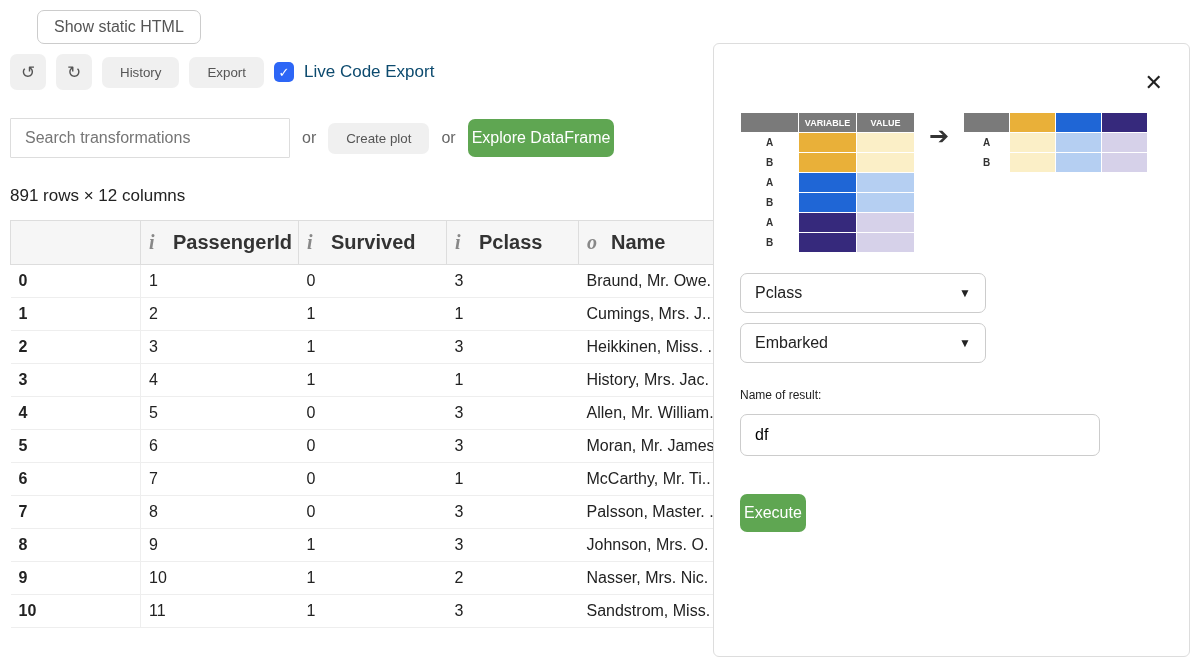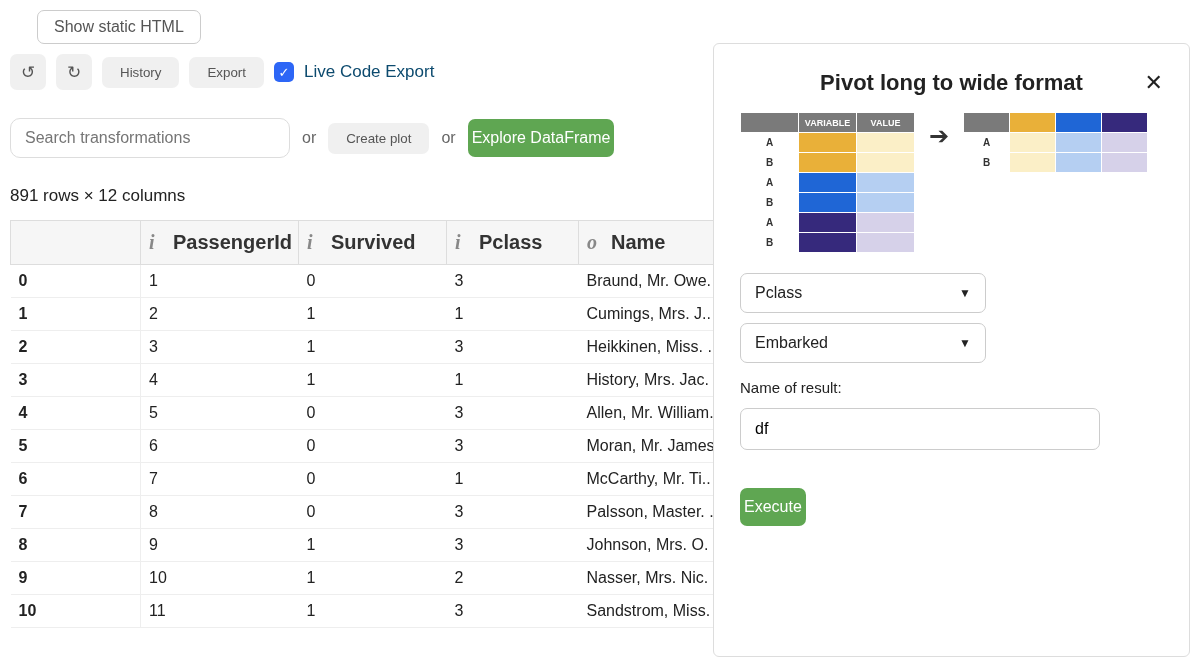--- a/index.html
+++ b/index.html
@@ -55,21 +55,21 @@
       width: 20px; height: 20px;
       border-radius: 5px;
       background: #2d66f6;
       display: inline-flex; align-items: center; justify-content: center;
       color: #fff; font-size: 13px;
     }
     .live-label { font-size: 17px; color: #0c4a6e; }
     .row3 { display: flex; align-items: center; gap: 12px; margin-bottom: 28px; }
     .search-input {
       border: 1px solid #ddd;
-      border-radius: 10px;
+      border-radius: 1px;
       padding: 10px 14px;
       font-size: 16px;
       width: 280px;
       color: #999;
     }
     .or-text { color: #666; font-size: 16px; }
     .dim-text { font-size: 17px; color: #222; margin-bottom: 14px; }
 
     
     .tbl { width: 708px; border-collapse: collapse; table-layout: fixed; }
@@ -149,21 +149,21 @@
       border-radius: 7px;
       padding: 10px 14px;
       font-size: 16px;
       display: flex;
       justify-content: space-between;
       align-items: center;
       margin-bottom: 10px;
       cursor: pointer;
     }
     .chev { font-size: 12px; }
-    .name-result-lbl { margin-top: 16px; margin-bottom: 12px; font-size: 15px; }
+    .name-result-lbl { margin-top: 25px; margin-bottom: 12px; font-size: 12px; }
     .result-input {
       width: 360px;
       border: 1px solid #ccc;
       border-radius: 7px;
       padding: 11px 14px;
       font-size: 16px;
     }
     .exec-btn { margin-top: 38px; }
   </style>
 </head>
@@ -281,21 +281,20 @@
         <td>1</td>
         <td>3</td>
         <td class="name-cell">Sandstrom, Miss.</td>
       </tr>
     </tbody>
 </table>
 
 <div class="panel">
   <div class="panel-header">
     <span class="panel-title-spacer"></span>
-    <div class="panel-title">Pivot long to wide format</div>
     <div class="close-x"><span>✕</span></div>
   </div>
 
   <div class="diagram">
     <table class="long-tbl">
       <tbody>
           <tr>
             <td class="hdr-gray"></td>
             <td class="hdr-gray">VARIABLE</td>
             <td class="hdr-gray">VALUE</td>

